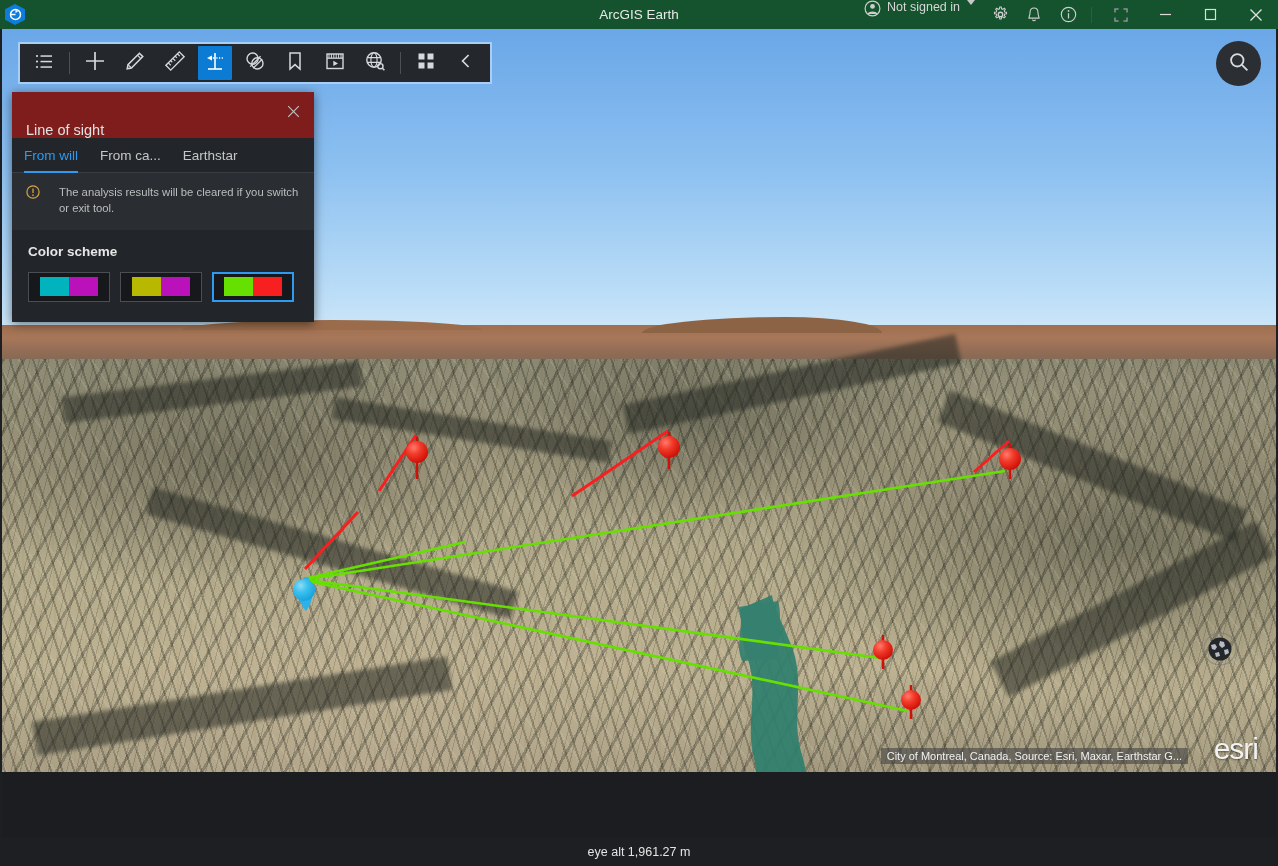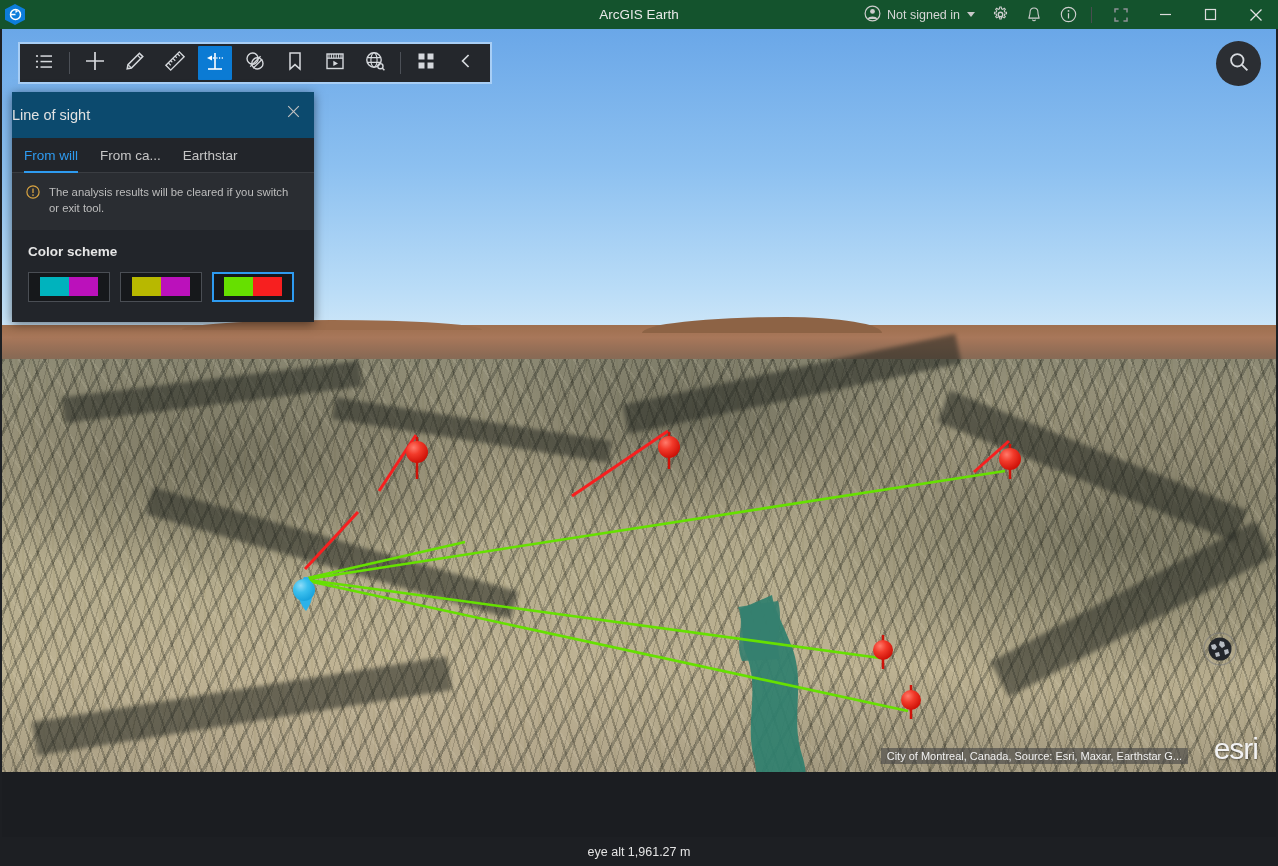--- a/index.html
+++ b/index.html
@@ -46,21 +46,21 @@
     color: #e8e8e8; font-size: 13.5px;
     pointer-events: none;
   }
   #titlebar-right {
     position: absolute; right: 0; top: 0;
     height: 29px;
     display: flex; align-items: center;
     z-index: 2;
   }
   #account-btn {
-    display: flex; align-items: center; gap: 6px;
+    display: flex; align-items: flex-start; gap: 6px;
     height: 29px; padding: 0 8px 0 6px;
     color: #d6d6d6; font-size: 12.5px;
     cursor: pointer;
   }
   #account-btn .caret {
     width: 0; height: 0;
     border-left: 4px solid transparent;
     border-right: 4px solid transparent;
     border-top: 5px solid #c8c8c8;
     margin-left: 1px;
@@ -181,23 +181,23 @@
     position: absolute; left: 12px; top: 92px;
     width: 302px;
     background: #22252a;
     z-index: 45;
     color: #d4d4d4;
     box-shadow: 0 2px 10px rgba(0,0,0,.5);
   }
   #los-head {
     position: relative;
     height: 46px;
-    display: flex; align-items: center;
-    padding: 0 0;
-    background: #0c4a6e;
+    display: flex; align-items: flex-end;
+    padding: 0 14px;
+    background: #7f1d1d;
   }
   #los-title { font-size: 14.5px; color: #e2e2e2; }
   #los-close {
     position: absolute; right: 8px; top: 6px;
     width: 26px; height: 26px;
     display: flex; align-items: center; justify-content: center;
     cursor: pointer; color: #c0c0c0;
   }
   #los-tabs {
     display: flex; align-items: flex-end;
@@ -210,21 +210,21 @@
     font-size: 13.5px;
     color: #c6c6c6;
     padding: 0 0 8px 0;
     margin-right: 22px;
     cursor: pointer;
     border-bottom: 2px solid transparent;
     margin-bottom: -1px;
   }
   .los-tab.active { color: #2e9bf0; border-bottom-color: #2e9bf0; }
   #los-notice {
-    display: flex; align-items: flex-start; gap: 9px;
+    display: flex; align-items: flex-start; gap: 19px;
     background: #2a2d32;
     padding: 11px 14px 13px 14px;
   }
   #los-notice .ntext {
     font-size: 11.3px; color: #bdbdbd; line-height: 1.45;
   }
   #los-body { padding: 14px 16px 20px 16px; background: #22252a; }
   #cs-label {
     font-size: 13.5px; font-weight: bold; color: #e6e6e6;
     margin-bottom: 13px;

